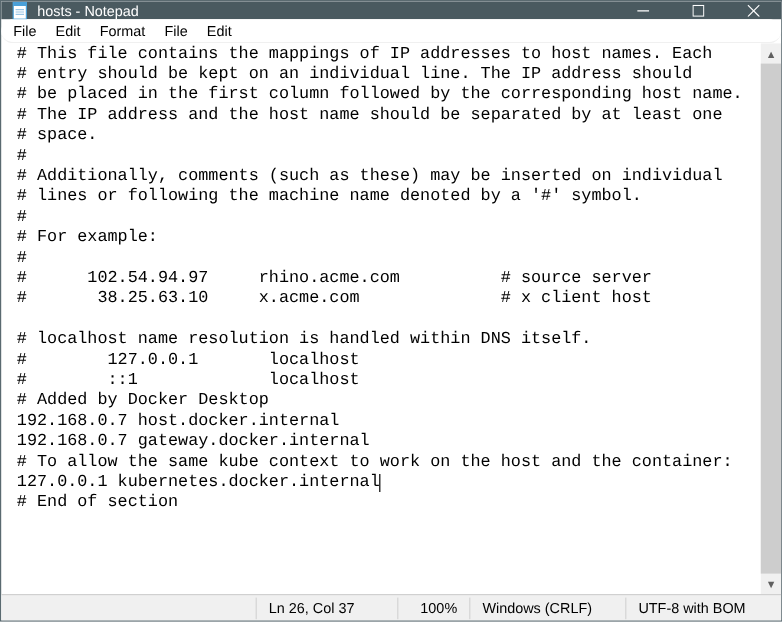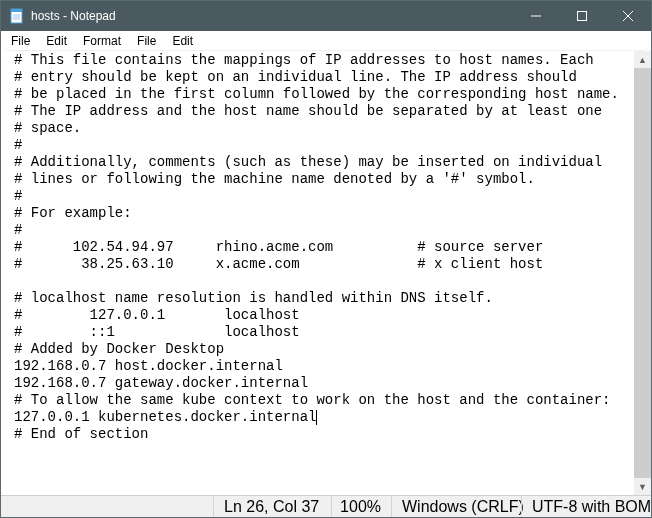--- a/index.html
+++ b/index.html
@@ -5,21 +5,21 @@
     * { margin: 0; padding: 0; box-sizing: border-box; }
     body {
       width: 652px; height: 518px;
       font-family: "Segoe UI", Arial, sans-serif;
       background: #fff;
       display: flex; flex-direction: column;
       border: 1px solid #5a6a70;
     }
     .titlebar {
       background: #4a5a60;
-      height: 30px;
+      height: 15px;
       display: flex; align-items: center;
       color: #fff;
       font-size: 12px;
     }
     .title-icon {
       width: 16px; height: 16px;
       margin: 0 6px 0 8px;
       display: flex; align-items: center; justify-content: center;
     }
     .title-text { flex: 1; }
@@ -82,21 +82,21 @@
       position: absolute; left: 0; right: 0;
       top: 0;
       height: 100%;
       background: #cdcdcd;
     }
     .statusbar {
       height: 22px;
       background: #f0f0f0;
       border-top: 1px solid #d0d0d0;
       display: flex;
-      font-size: 16px;
+      font-size: 12px;
       color: #000;
       align-items: center;
     }
     .status-cell {
       border-left: 1px solid #d4d4d4;
       padding: 2px 10px;
       display: flex; align-items: center;
       white-space: nowrap;
     }
     .status-spacer { flex: 1; }

